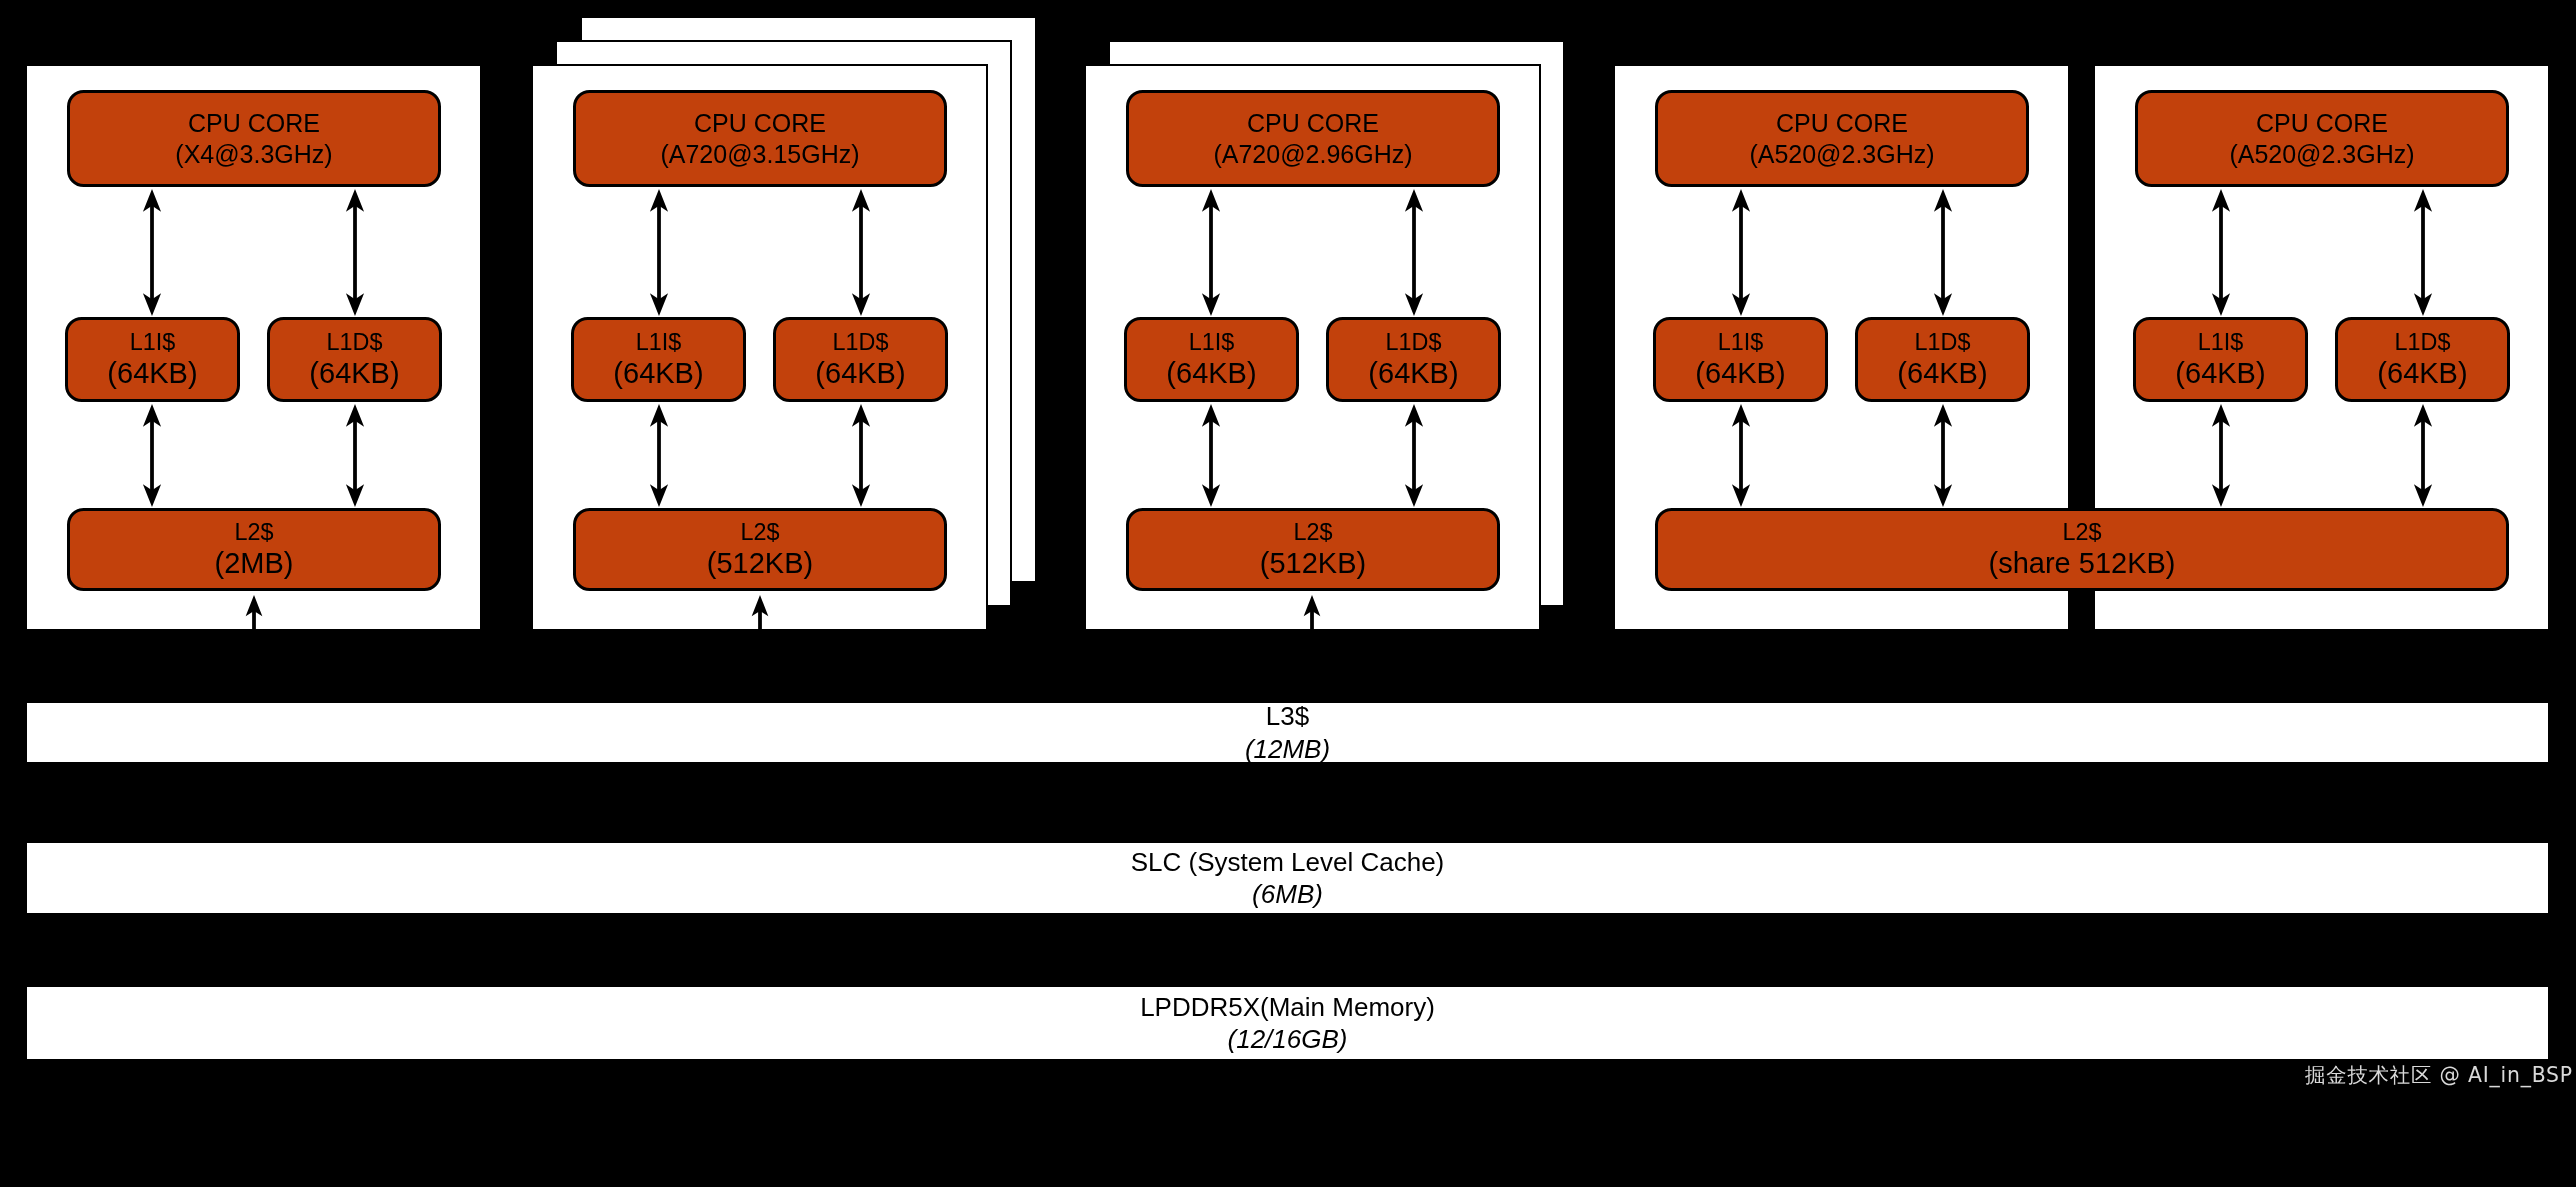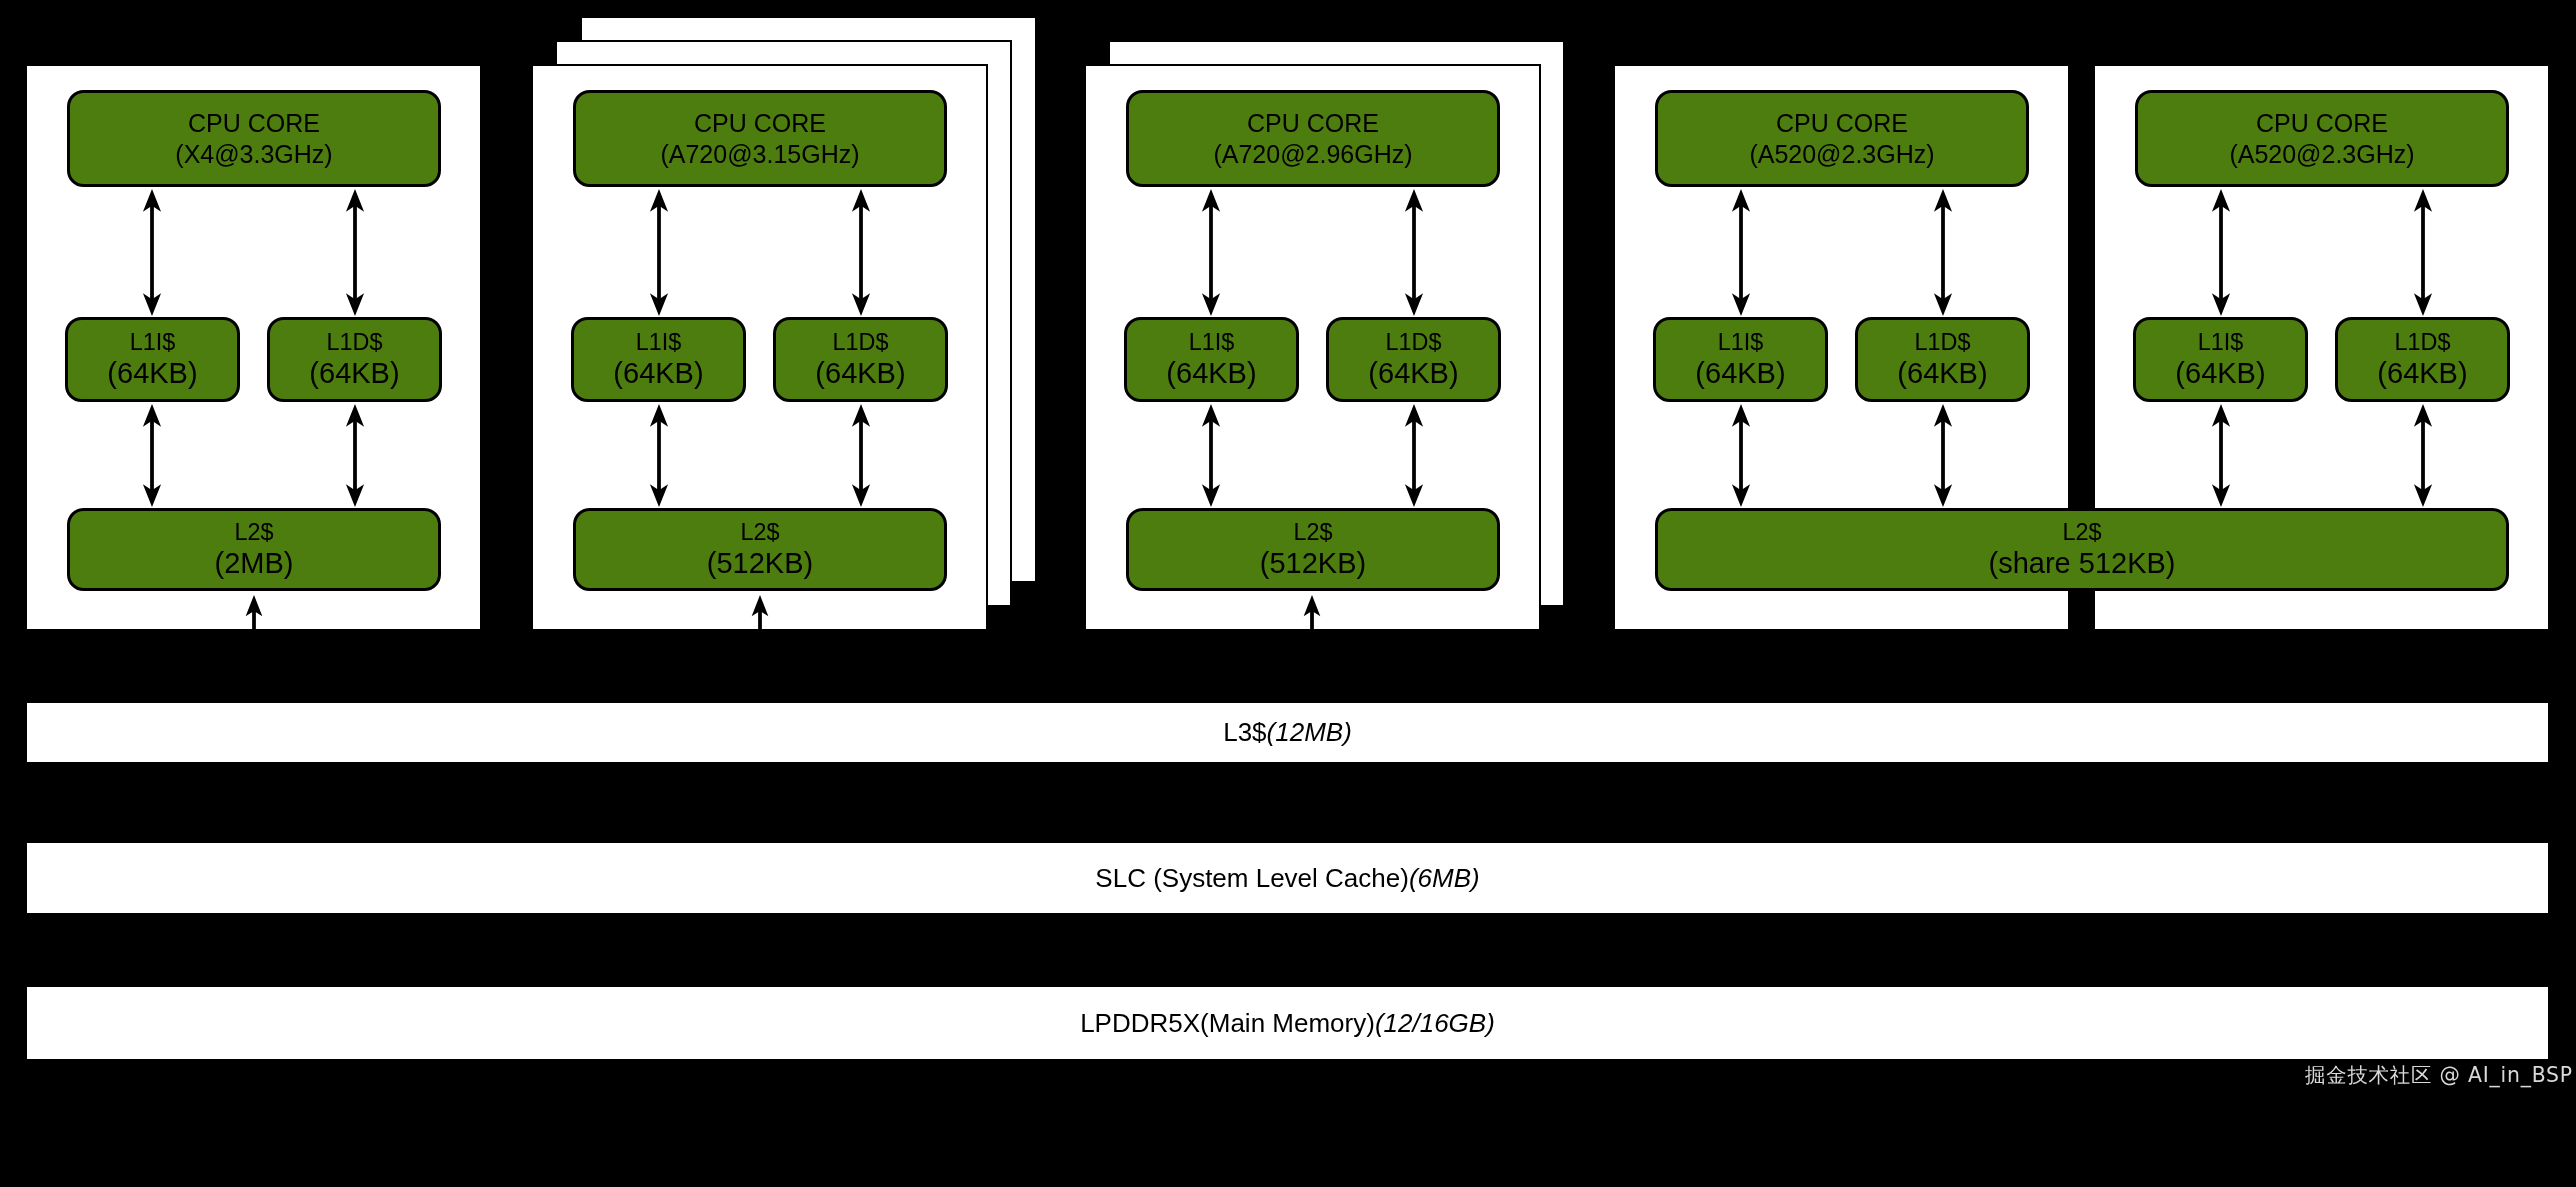--- a/index.html
+++ b/index.html
@@ -13,36 +13,36 @@
   
   .cluster{position:absolute;}
   .sheet{position:absolute;background:#fff;border:2.3px solid #000;box-sizing:border-box;}
   .sheet.back{background:#fff;}
   .sheet.front{z-index:5;}
 
   .panel-inner{position:absolute;left:0;top:0;right:0;bottom:0;z-index:6;}
 
   
   .rbox{
-    position:absolute;background:#4d7c0f;border:3px solid #000;border-radius:16.6px;
+    position:absolute;background:#c2410c;border:3px solid #000;border-radius:16.6px;
     box-sizing:border-box;display:flex;flex-direction:column;
     align-items:center;justify-content:center;line-height:1.22;
     text-align:center;white-space:nowrap;
   }
   .rbox .l1{font-size:23.4px;}
   .rbox .l2{font-size:29px;}
   .core-box .l1,.core-box .l2{font-size:25px;}
 
   
   .arrow{position:absolute;z-index:7;}
 
   
   .bar{
     position:absolute;background:#fff;border:2.3px solid #000;box-sizing:border-box;
-    display:flex;flex-direction:row;align-items:center;justify-content:center;
+    display:flex;flex-direction:column;align-items:center;justify-content:center;
     line-height:1.25;text-align:center;z-index:4;
   }
   .bar .t1{font-size:26px;}
   .bar .t2{font-size:26px;font-style:italic;}
 
   
   .watermark{
     position:absolute;z-index:20;font-size:20.4px;color:#d9d9d9;
     white-space:nowrap;letter-spacing:0.8px;
     font-family:"DejaVu Sans","Liberation Sans",sans-serif;

